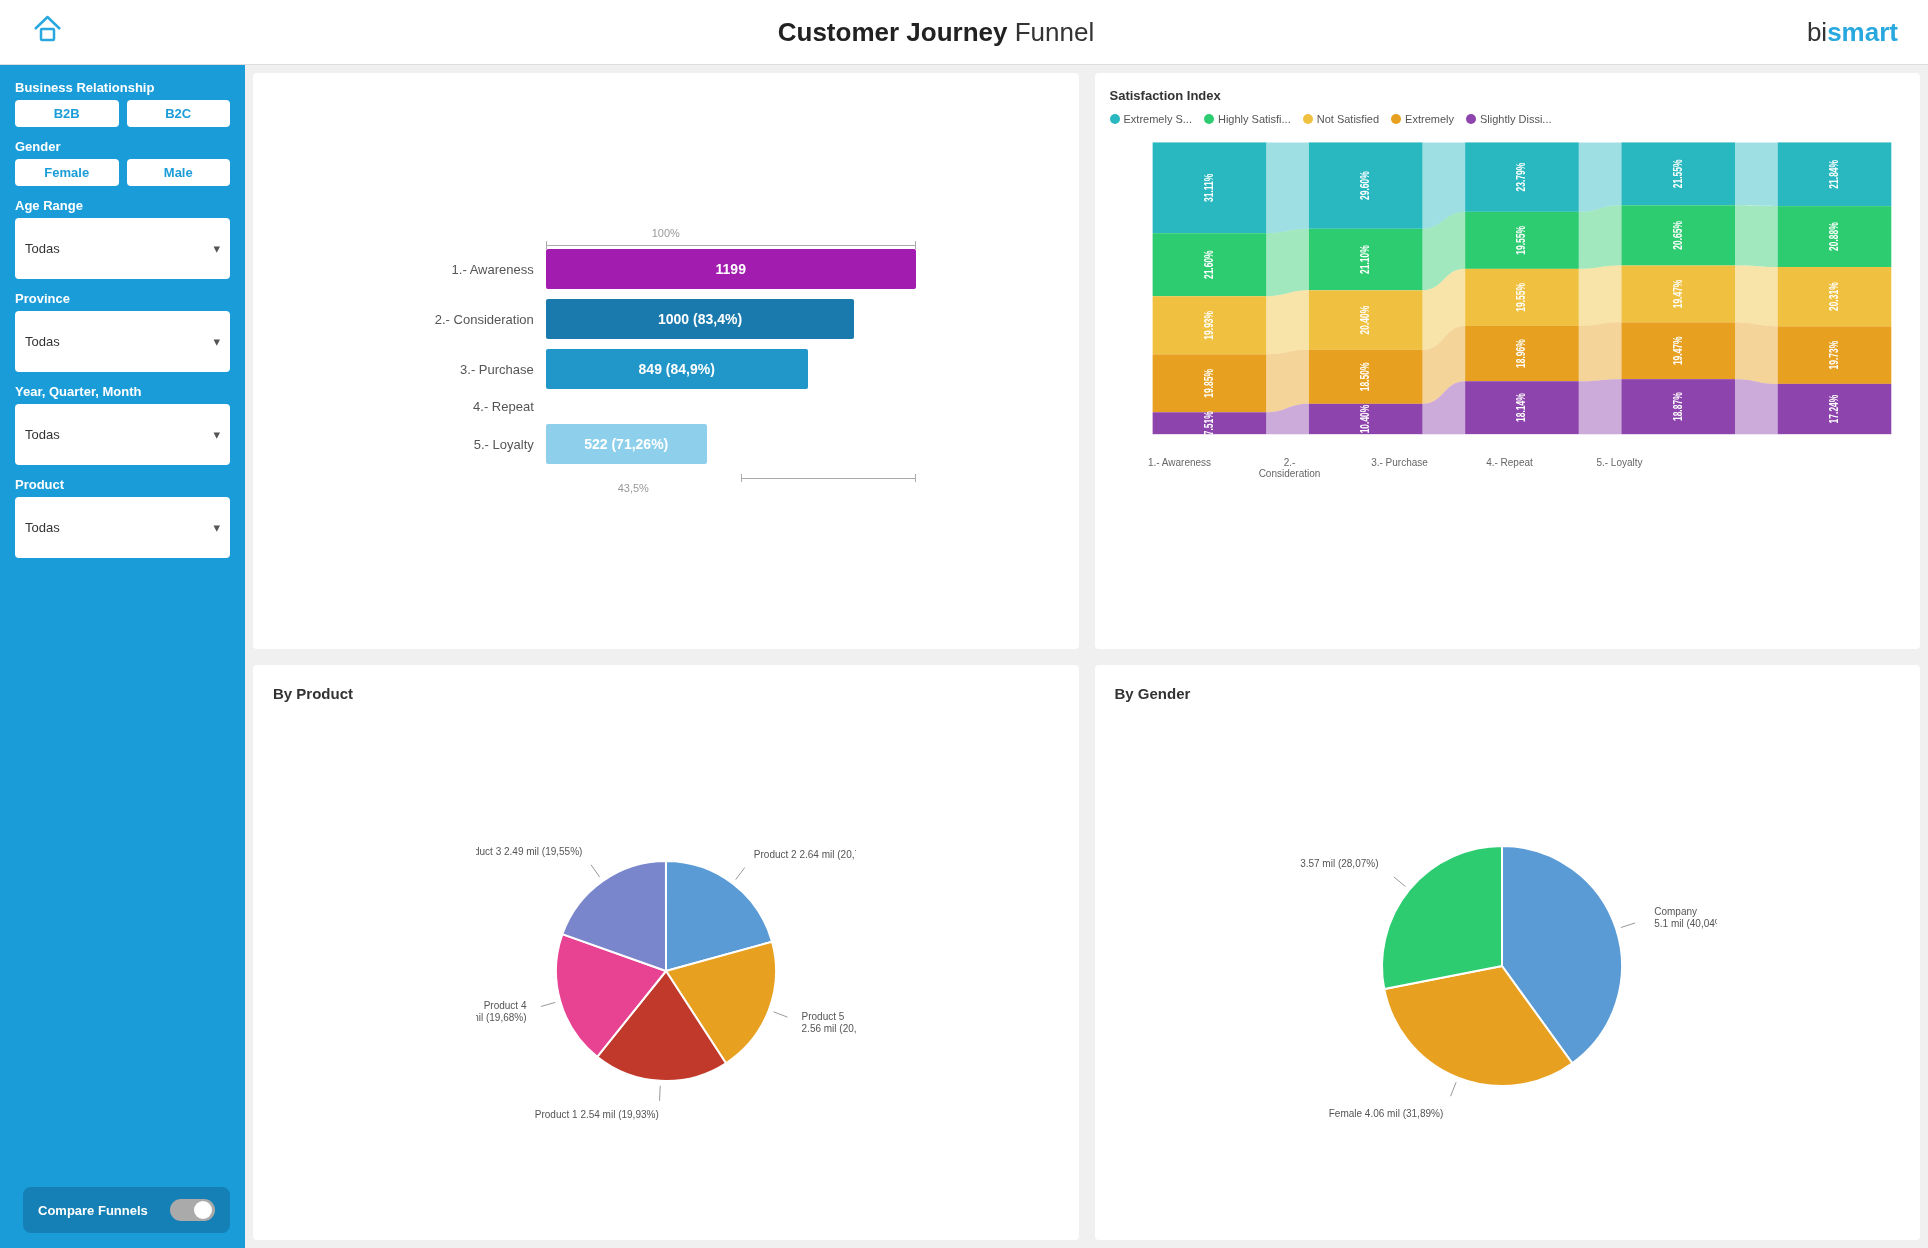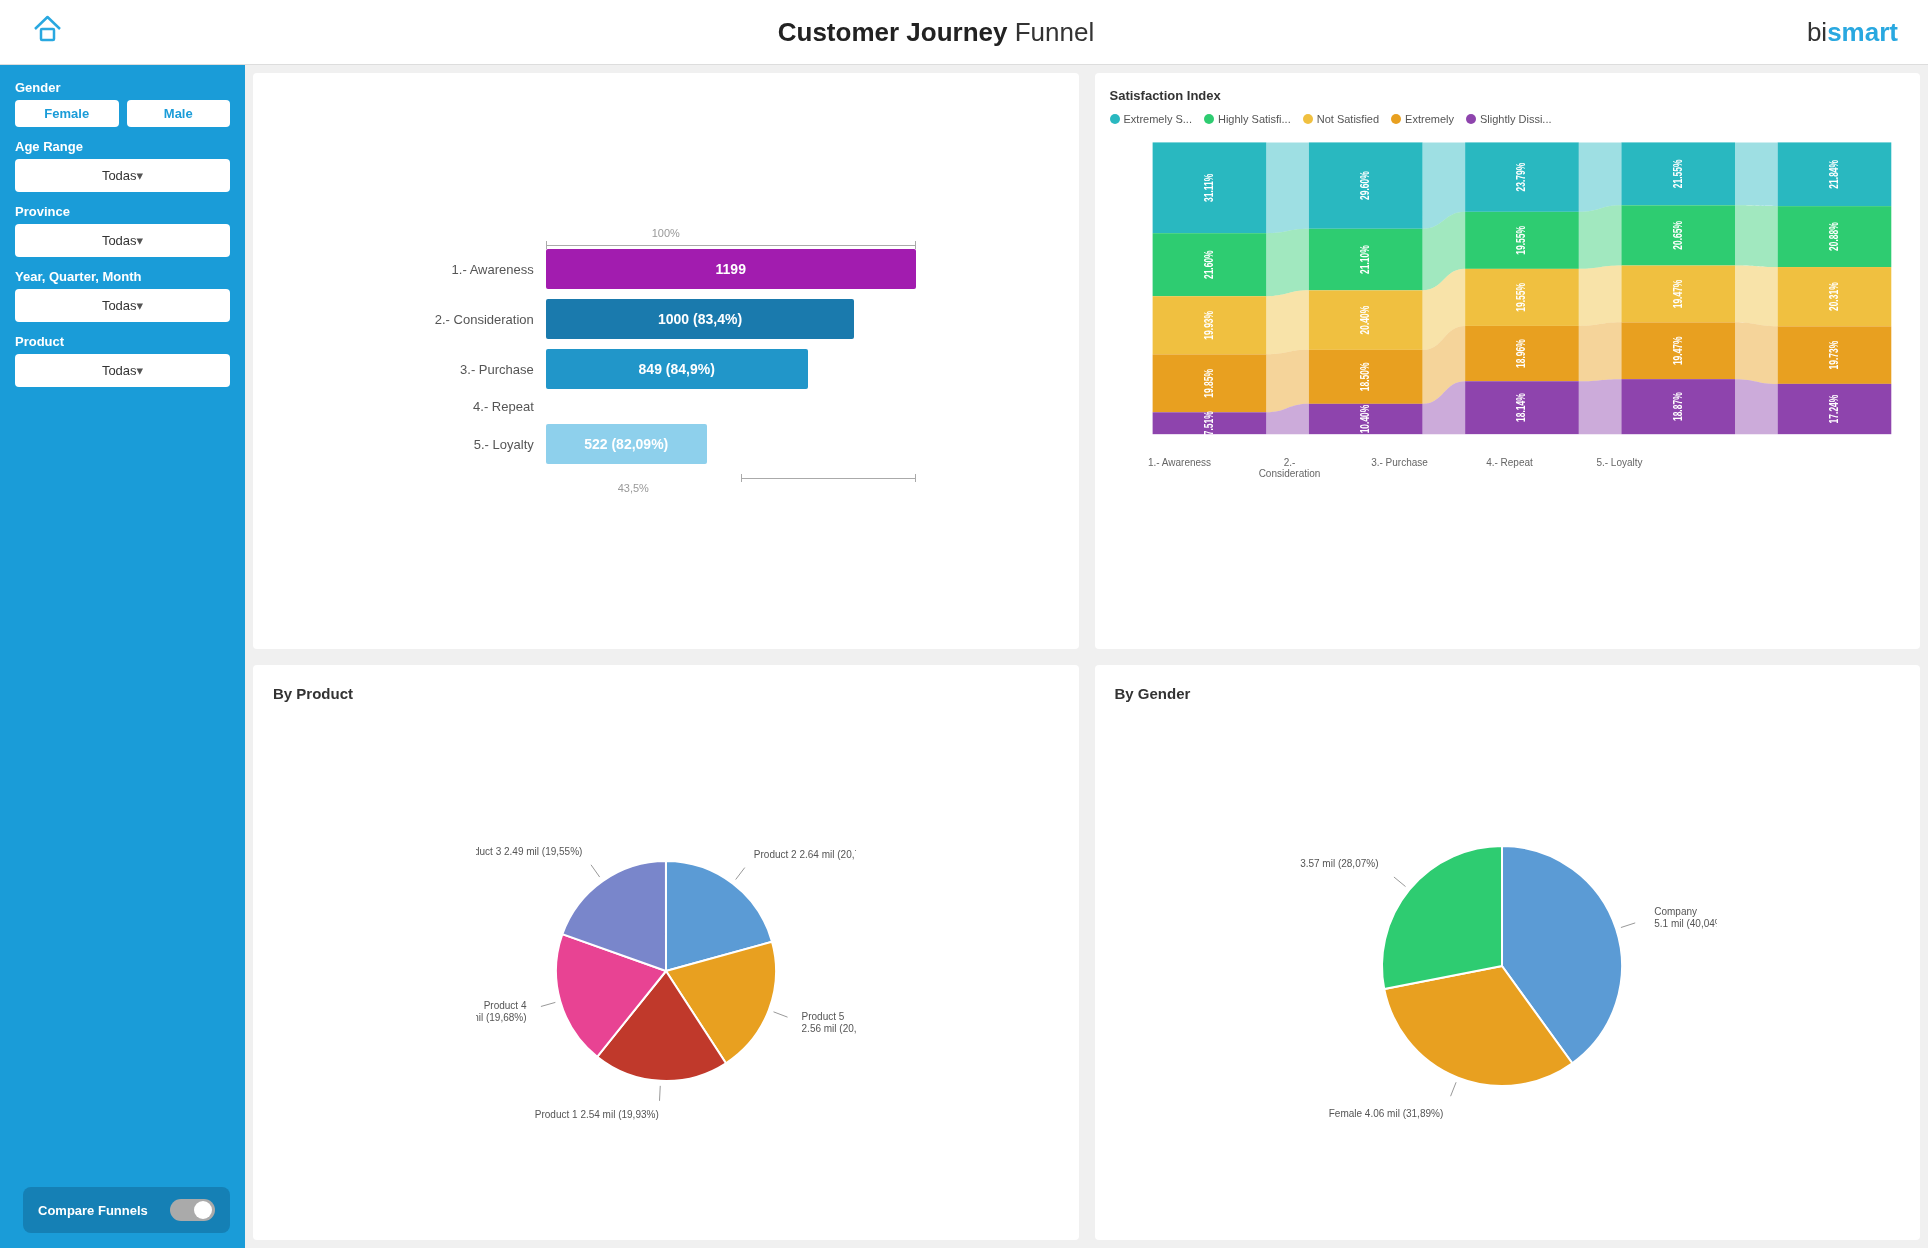--- a/index.html
+++ b/index.html
@@ -48,23 +48,23 @@
       border-radius: 4px;
       padding: 6px 0;
       font-size: 13px;
       font-weight: 600;
       cursor: pointer;
       text-align: center;
     }
     .sidebar-dropdown {
       background: white;
       border-radius: 4px;
-      padding: 9px 10px;
-      display: flex;
-      justify-content: center;
+      padding: 23px 10px;
+      display: flex;
+      justify-content: space-between;
       align-items: center;
       cursor: pointer;
       font-size: 13px;
       color: #333;
     }
     .sidebar-dropdown .chevron { color: #555; }
 
     .compare-funnels {
       margin-top: auto;
       background: #1580b5;
@@ -199,20 +199,27 @@
   </div>
   <div class="brand">
     <span>bi</span><strong>smart</strong>
   </div>
 </div>
 
 <div class="layout">
 
   <div class="sidebar">
 
+    <div>
+      <div class="sidebar-section-label">Business Relationship</div>
+      <div class="sidebar-btn-group">
+        <button class="sidebar-btn">B2B</button>
+        <button class="sidebar-btn">B2C</button>
+      </div>
+    </div>
 
     <div>
       <div class="sidebar-section-label">Gender</div>
       <div class="sidebar-btn-group">
         <button class="sidebar-btn">Female</button>
         <button class="sidebar-btn">Male</button>
       </div>
     </div>
 
     <div>
@@ -284,21 +291,21 @@
               <div class="funnel-bar-container">
                 <div class="funnel-bar" style="width: 70.8%; background: rgb(33, 150, 201); text-align: right;">849 (84,9%)</div>
               </div>
             </div>
             <div class="funnel-row">
               <div class="funnel-label">4.- Repeat</div>
             </div>
             <div class="funnel-row">
               <div class="funnel-label">5.- Loyalty</div>
               <div class="funnel-bar-container">
-                <div class="funnel-bar" style="width: 43.5%; background: rgb(142, 208, 236);">522 (82,09%)</div>
+                <div class="funnel-bar" style="width: 43.5%; background: rgb(142, 208, 236);">522 (71,26%)</div>
               </div>
             </div>
           </div>
         <div style="display:flex; justify-content:space-between; align-items:center; width:100%;">
           <div style="width:130px;"></div>
           <div style="flex:0 0 175px; display:flex; align-items:center;">
             <div style="width:1px; height:8px; background:#aaa;"></div>
             <div style="flex:1; height:1px; background:#aaa;"></div>
             <div style="width:1px; height:8px; background:#aaa;"></div>
           </div>

